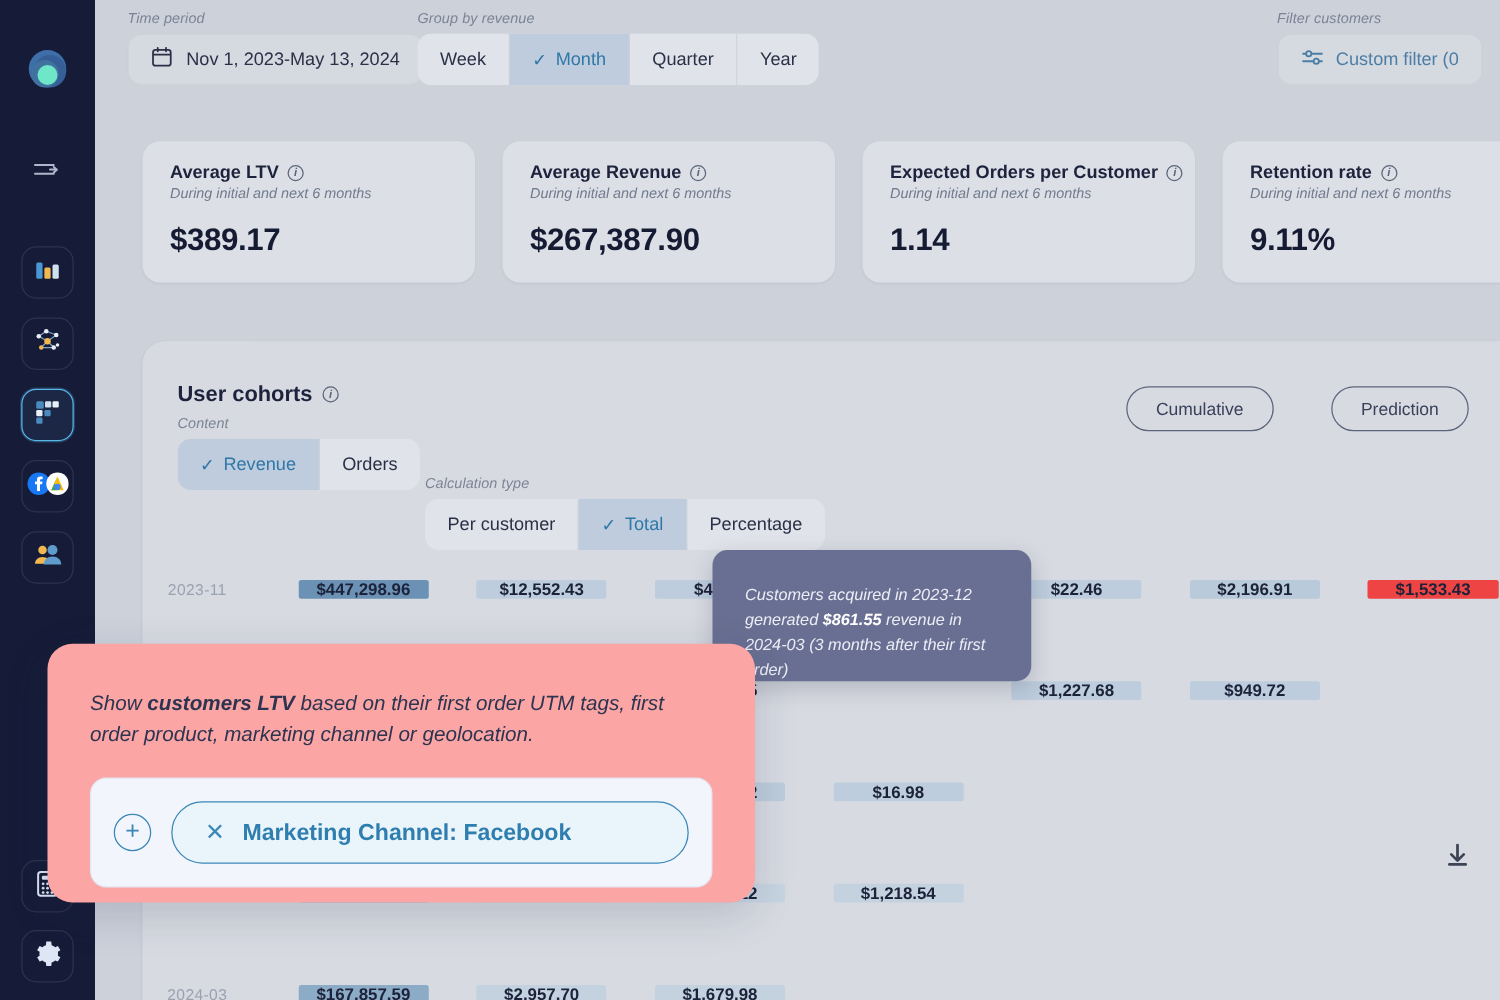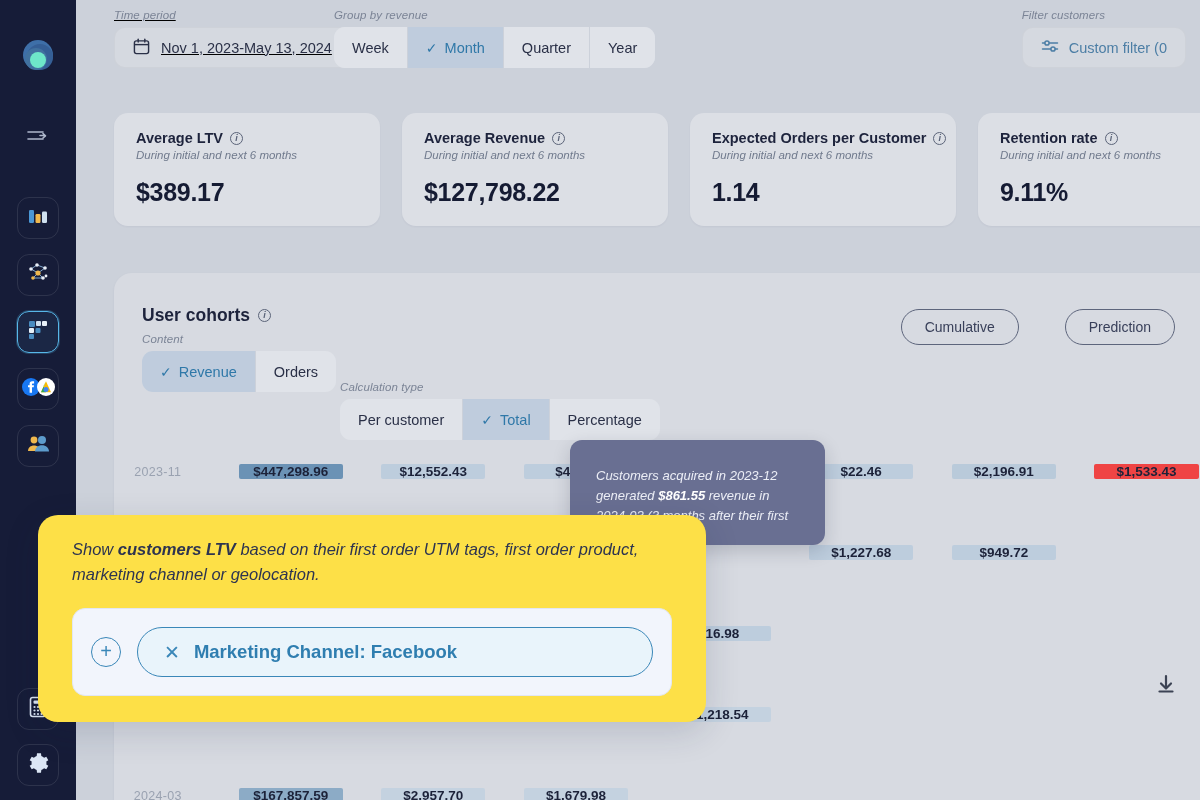--- a/index.html
+++ b/index.html
@@ -37,21 +37,21 @@
   
   .topbar {
     position: absolute; left: 76px; top: 0; width: 1124px; height: 92px;
     display: flex; align-items: flex-start; padding: 8px 0 0 0;
   }
   .field-label {
     font-size: 11.5px; font-style: italic; color: #7b8496; letter-spacing: .1px;
     margin-bottom: 6px; display: block;
   }
   .fg { position: absolute; top: 9px; }
-  .fg-time { left: 38px; text-decoration: underline; }
+  .fg-time { left: 26px; }
   .fg-group { left: 258px; }
   .fg-filter { right: 14px; }
 
   .date-pill {
     display: flex; align-items: center; gap: 11px;
     height: 41px; padding: 0 18px; border-radius: 11px;
     background: #d5d9e0; color: #2a3047;
     font-size: 14.5px; cursor: pointer; white-space: nowrap;
     border: 1px solid rgba(0,0,0,0.03);
   }
@@ -138,24 +138,24 @@
     position: absolute; left: 570px; top: 440px; width: 255px; height: 105px;
     background: #696f92; border-radius: 12px; color: #eceef6;
     padding: 26px 24px 0 26px; font-size: 13px; font-style: italic;
     line-height: 1.55; overflow: hidden; z-index: 30;
     box-shadow: 0 6px 18px rgba(20,25,50,0.18);
   }
   .tooltip b { font-weight: 700; font-style: italic; color: #fff; }
 
   
   .modal {
-    position: absolute; left: 38px; top: 515px; width: 668px; height: 207px;
-    background: #fde047; border-radius: 20px; z-index: 50;
+    position: absolute; left: 38px; top: 515px; width: 566px; height: 207px;
+    background: #fca5a5; border-radius: 20px; z-index: 50;
     box-shadow: 0 10px 34px rgba(25,35,70,0.16);
-    padding: 22px 34px 0 34px;
+    padding: 36px 34px 0 34px;
   }
   .modal-text {
     font-size: 16.5px; font-style: italic; color: #2d3450; line-height: 1.52;
   }
   .modal-text b { font-weight: 700; font-style: italic; }
   .chip-box {
     margin-top: 21px; background: #f2f5fc; border: 1px solid #e2e7f2;
     border-radius: 13px; height: 88px; display: flex; align-items: center;
     gap: 16px; padding: 0 18px;
   }
@@ -352,21 +352,21 @@
       </div>
       <div class="kpi-sub">During initial and next 6 months</div>
       <div class="kpi-val">$389.17</div>
     </div>
     <div class="kpi">
       <div class="kpi-title">
         <span>Average Revenue</span>
         <span class="info-i">i</span>
       </div>
       <div class="kpi-sub">During initial and next 6 months</div>
-      <div class="kpi-val">$127,798.22</div>
+      <div class="kpi-val">$267,387.90</div>
     </div>
     <div class="kpi">
       <div class="kpi-title">
         <span>Expected Orders per Customer</span>
         <span class="info-i">i</span>
       </div>
       <div class="kpi-sub">During initial and next 6 months</div>
       <div class="kpi-val">1.14</div>
     </div>
     <div class="kpi">

